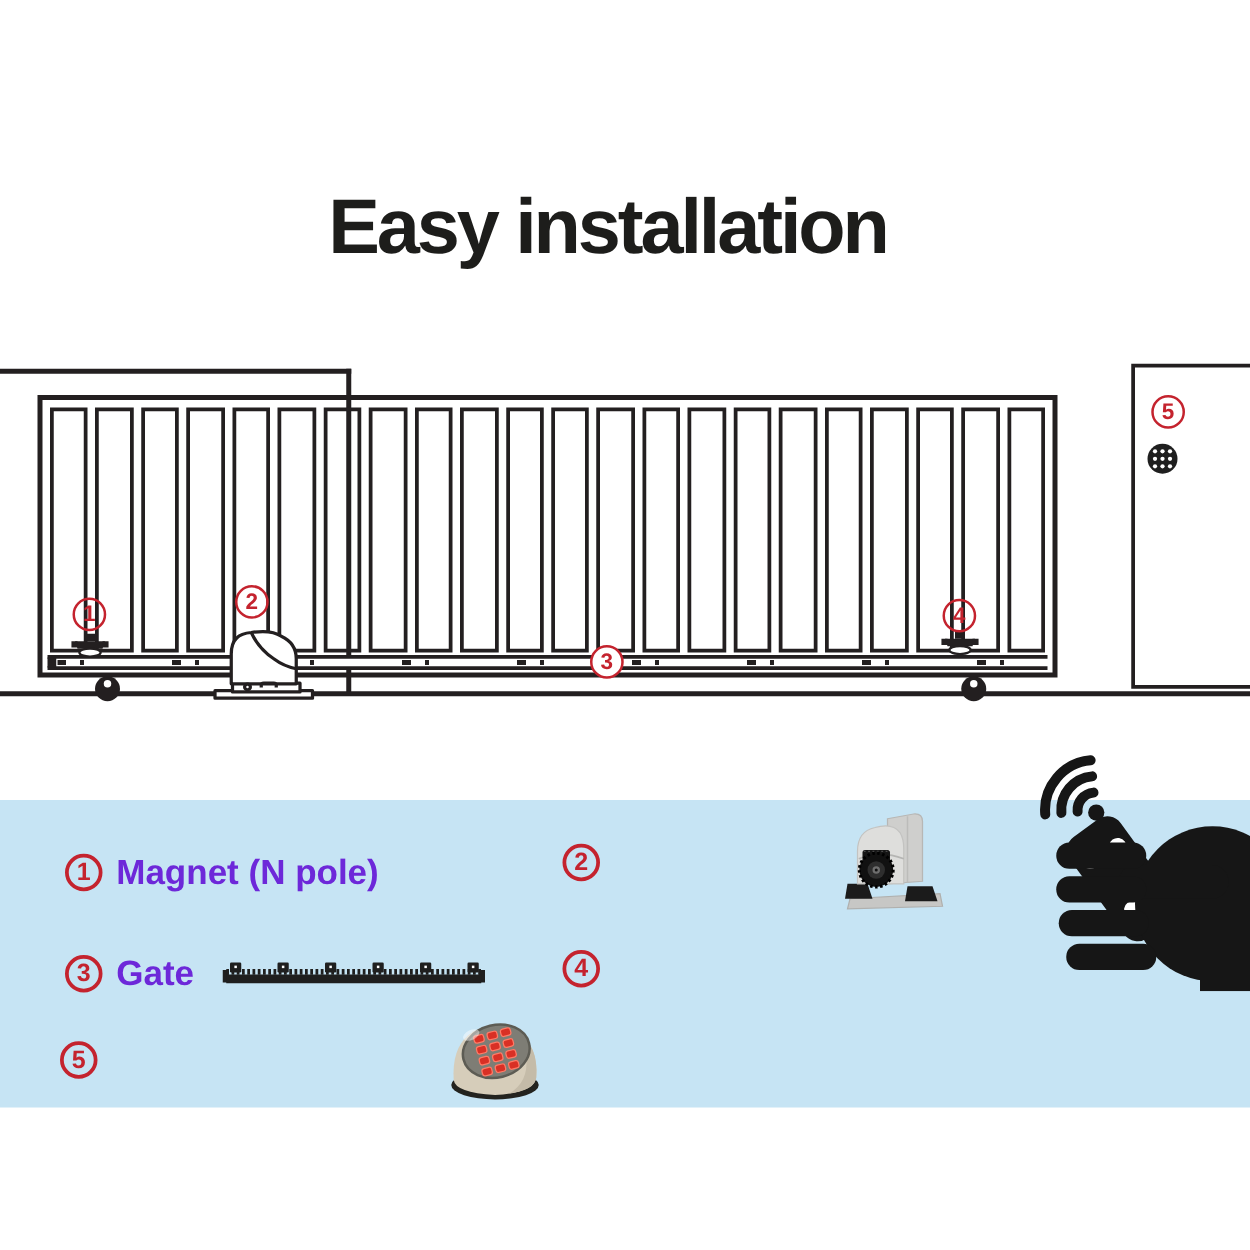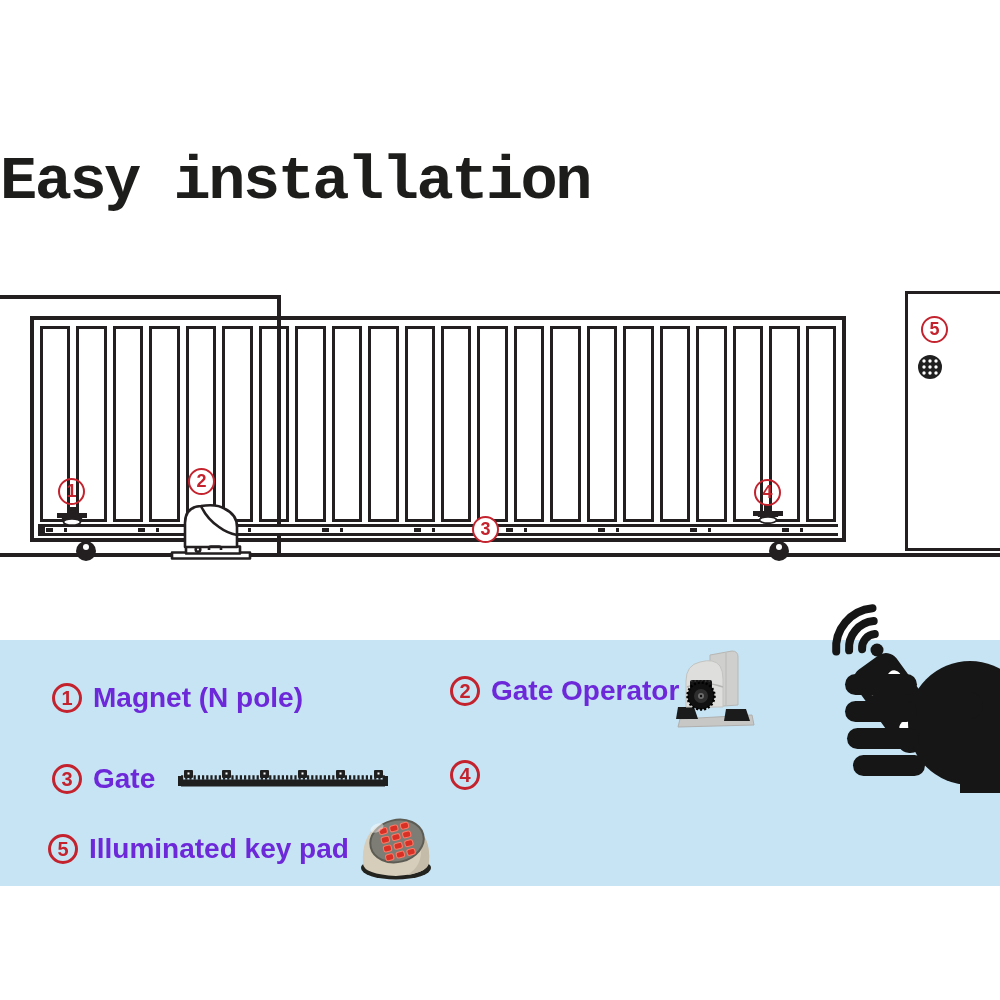--- a/index.html
+++ b/index.html
@@ -1,22 +1,22 @@
 <!DOCTYPE html>
 <html><head>
 <meta charset="utf-8">
 <style>
   html,body{margin:0;padding:0;}
   body{width:1000px;height:1000px;background:#ffffff;font-family:"Liberation Sans",sans-serif;}
   #page{position:relative;width:1000px;height:1000px;overflow:hidden;background:#fff;}
 
   
   .title{
-    position:absolute;left:0;top:146px;width:972px;
-    font-family:Liberation Mono, monospace;
+    position:absolute;left:0;top:146px;width:972px;text-align:center;
+    font-family:Liberation Sans, sans-serif;
     font-size:62px;font-weight:bold;letter-spacing:-2.5px;color:#1d1d1b;
   }
 
   
   .ln{position:absolute;background:#231f20;}
   .wall-top{left:0;top:295px;width:281px;height:3.5px;}
   .wall-vert{left:277px;top:295px;width:3.5px;height:261px;}
   .ground{left:0;top:553px;width:1000px;height:3.5px;}
 
   .gate{
@@ -179,21 +179,20 @@
 
   <div class="legend-bg"></div>
 
   <div class="legend-item li1">
     <span class="legend-num">1</span>
     <span class="legend-label">Magnet (N pole)</span>
   </div>
 
   <div class="legend-item li2">
     <span class="legend-num">2</span>
-    <span class="legend-label">Gate Operator</span>
   </div>
 
   <div class="legend-item li3">
     <span class="legend-num">3</span>
     <span class="legend-label">Gate</span>
     <svg class="track-img" width="210" height="24" viewBox="0 0 210 24">
       <rect x="0" y="9" width="5" height="10" fill="#1f1f1f"></rect>
       <rect x="205" y="9" width="5" height="10" fill="#1f1f1f"></rect>
       <path d="M3 16 H207" stroke="#1f1f1f" stroke-width="7"></path>
       <path d="M3 10.5 H207" stroke="#1f1f1f" stroke-width="4.5" stroke-dasharray="2.2 2"></path>
@@ -215,21 +214,20 @@
       </g>
     </svg>
   </div>
 
   <div class="legend-item li4">
     <span class="legend-num">4</span>
   </div>
 
   <div class="legend-item li5">
     <span class="legend-num">5</span>
-    <span class="legend-label">Illuminated key pad</span>
   </div>
 
   <svg class="legend-photo op-photo" width="80" height="86" viewBox="0 0 80 86">
     <polygon points="4,74 76,70 78,80 2,82" fill="#c7c7c5" stroke="#b0b0ae" stroke-width="1"></polygon>
     <polygon points="2,62 18,62 22,74 0,74" fill="#1b1b1b"></polygon>
     <polygon points="50,64 70,64 74,76 48,76" fill="#1b1b1b"></polygon>
     <path d="M34 10 L56 6 Q62 6 62 12 L62 60 L34 62 Z" fill="#cfcfcd" stroke="#b7b7b5" stroke-width="1"></path>
     <path d="M50 8 L50 61" stroke="#bcbcba" stroke-width="1.2" fill="none"></path>
     <path d="M10 62 V36 Q10 20 24 17 Q38 13 44 21 Q47 26 47 34 V62 Z" fill="#dededc" stroke="#c3c3c1" stroke-width="1"></path>
     <path d="M11 42 Q28 35 47 42" stroke="#b5b5b3" stroke-width="1.4" fill="none"></path>

